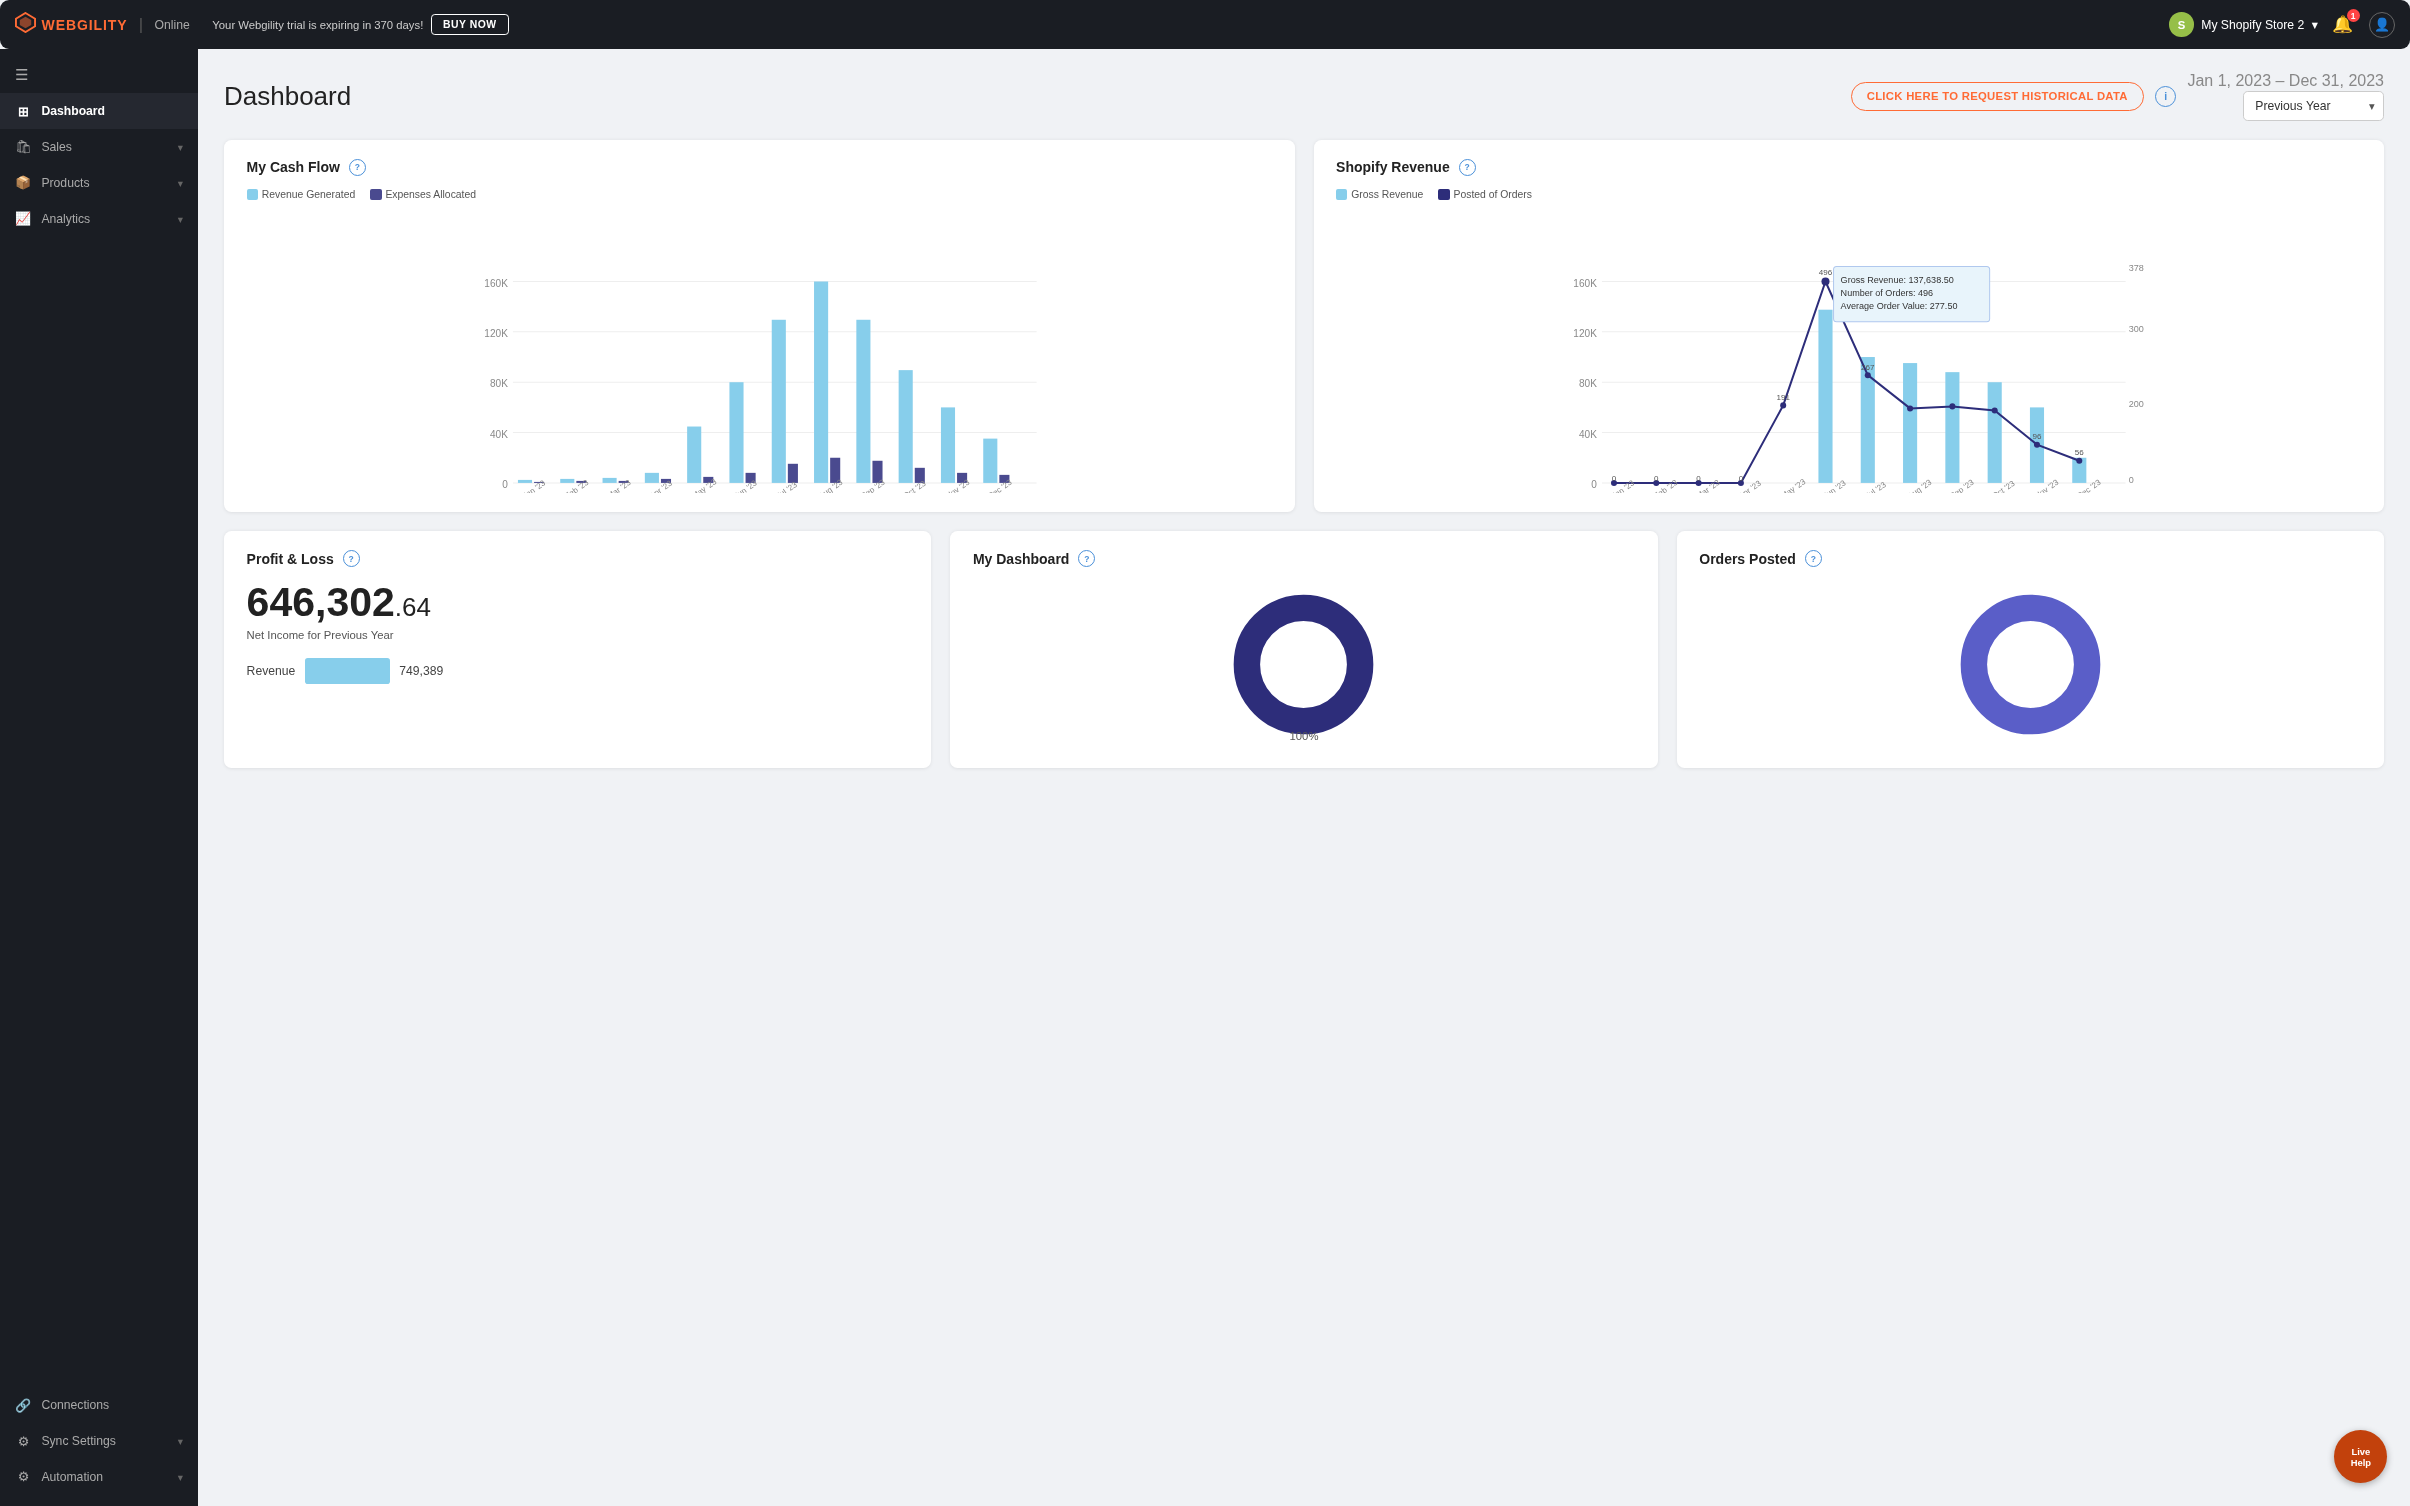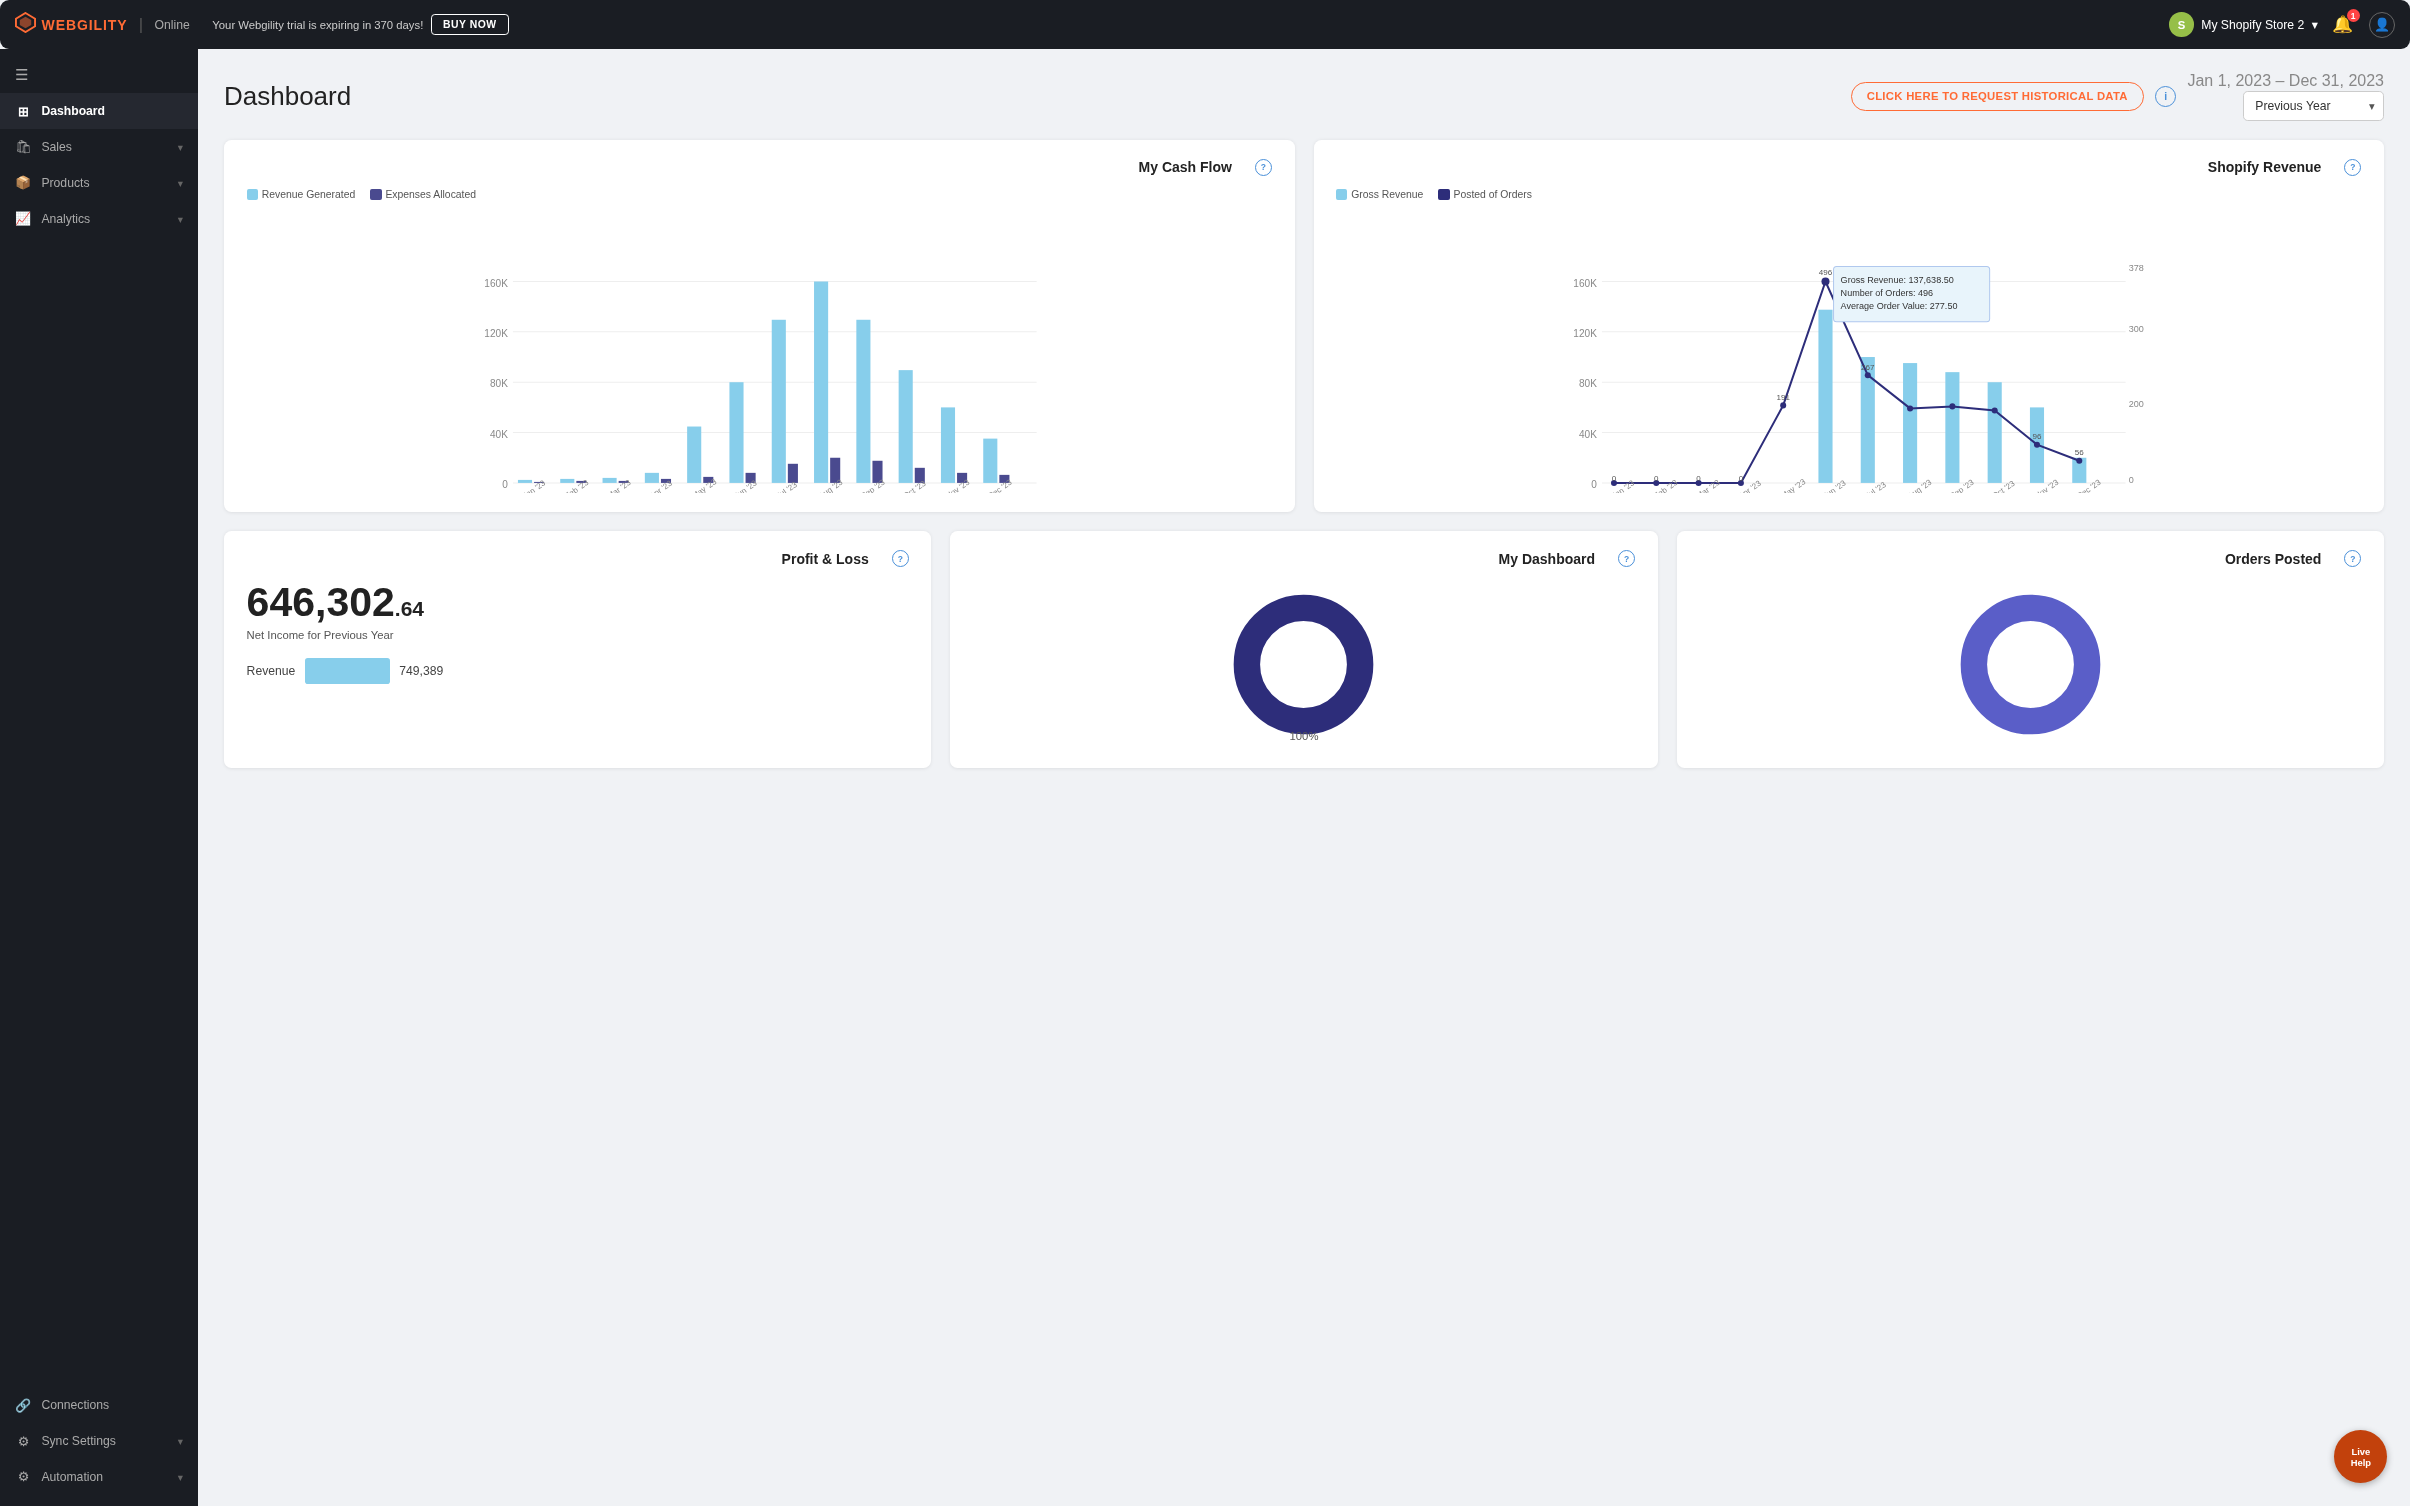--- a/index.html
+++ b/index.html
@@ -266,23 +266,22 @@
       border-radius: 7.5px;
       padding: 19px 22.6px;
       box-shadow: 0 0.9px 3.8px rgba(0,0,0,0.08);
     }
     .card-title {
       font-size: 14px;
       font-weight: 600;
       color: #222;
       display: flex;
       align-items: center;
-      gap: 23px;
+      gap: 9px;
       margin-bottom: 13px;
-      justify-content: flex-end;
     }
     .card-info-icon {
       width: 17px;
       height: 17px;
       border-radius: 50%;
       border: 1.4px solid #4a90d9;
       color: #4a90d9;
       display: flex;
       align-items: center;
       justify-content: center;
@@ -324,22 +323,22 @@
 
     
     .pnl-amount {
       font-size: 41px;
       font-weight: 700;
       color: #222;
       line-height: 1.1;
       margin-bottom: 3.8px;
     }
     .pnl-amount .cents {
-      font-size: 21px;
-      font-weight: 700;
+      font-size: 26px;
+      font-weight: 400;
     }
     .pnl-subtitle {
       font-size: 11.3px;
       color: #555;
       margin-bottom: 17px;
     }
     .pnl-bar-row {
       display: flex;
       align-items: center;
       gap: 9.4px;

